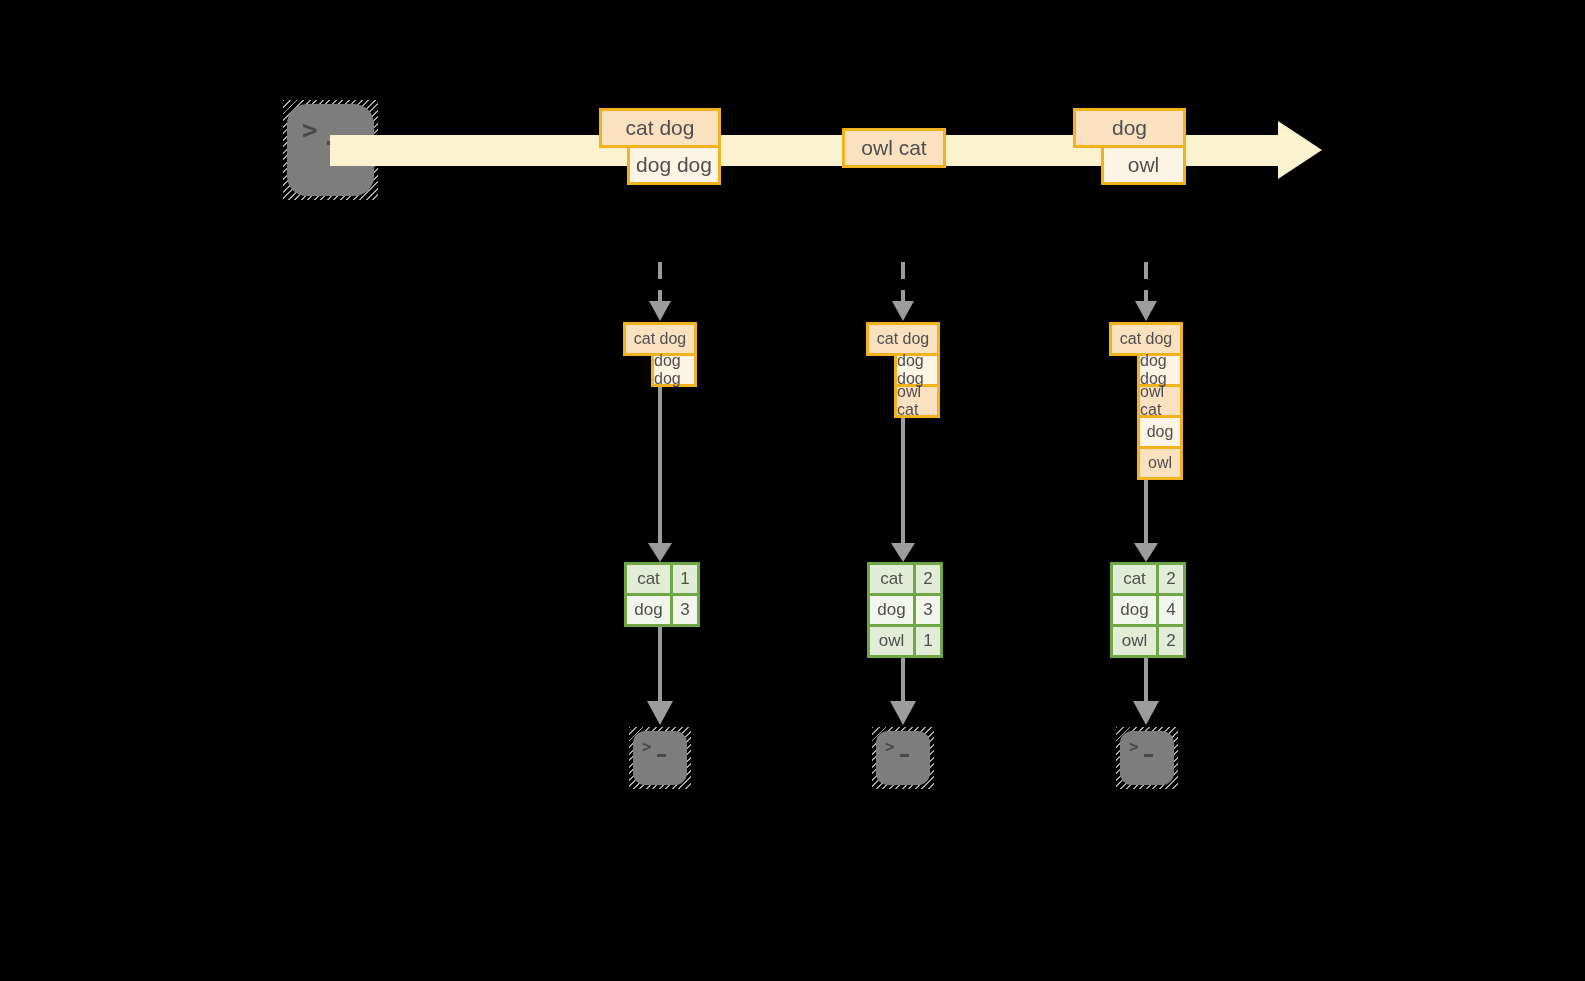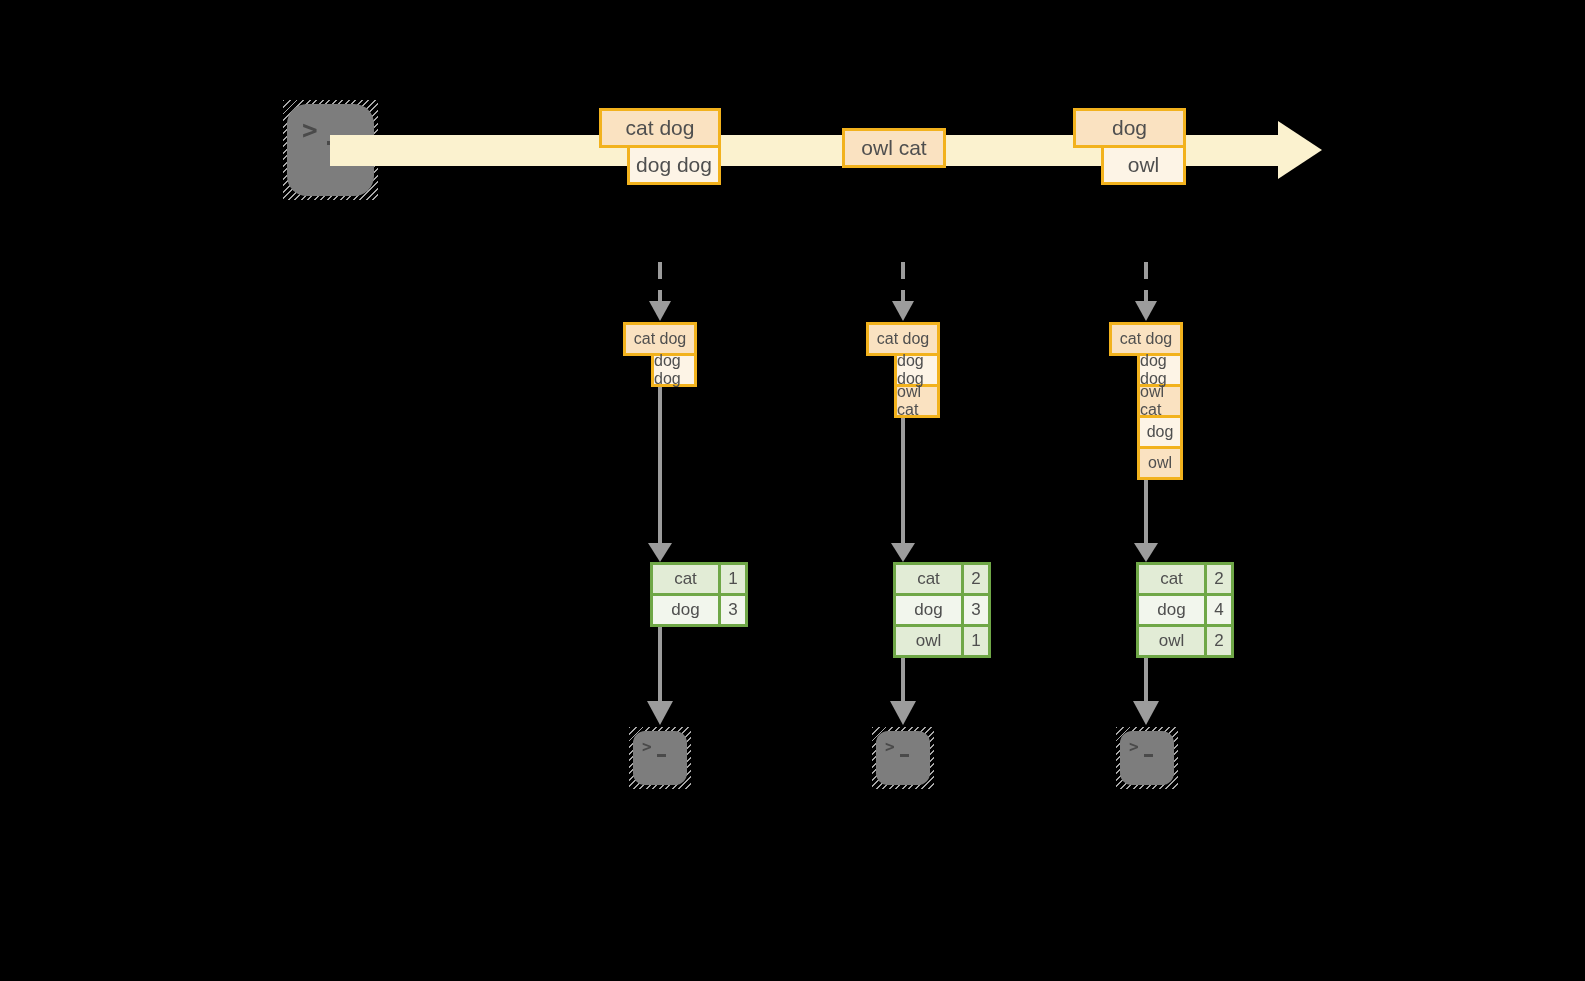--- a/index.html
+++ b/index.html
@@ -68,21 +68,21 @@
 
   
   .ctable{position:absolute;z-index:6;}
   .crow{display:flex;}
   .crow + .crow{margin-top:-3px;}
   .ccell{
     box-sizing:border-box;height:34px;border:3px solid var(--count-border,#6fa747);
     display:flex;align-items:center;justify-content:center;
     font-size:17px;color:var(--cell-text,#4f4f4f);
   }
-  .ccell.word{width:71px;margin-left:26px;}
+  .ccell.word{width:49px;}
   .ccell.val{width:30px;margin-left:-3px;}
   .crow:nth-child(odd) .ccell{background:var(--count-fill-odd,#e2ecd6);}
   .crow:nth-child(even) .ccell{background:var(--count-fill-even,#f2f6ed);}
 </style>
 </head>
 <body>
 
 <div class="canvas">
 
   <div class="term big" style="left:283px;top:100px;width:95px;height:100px;">

